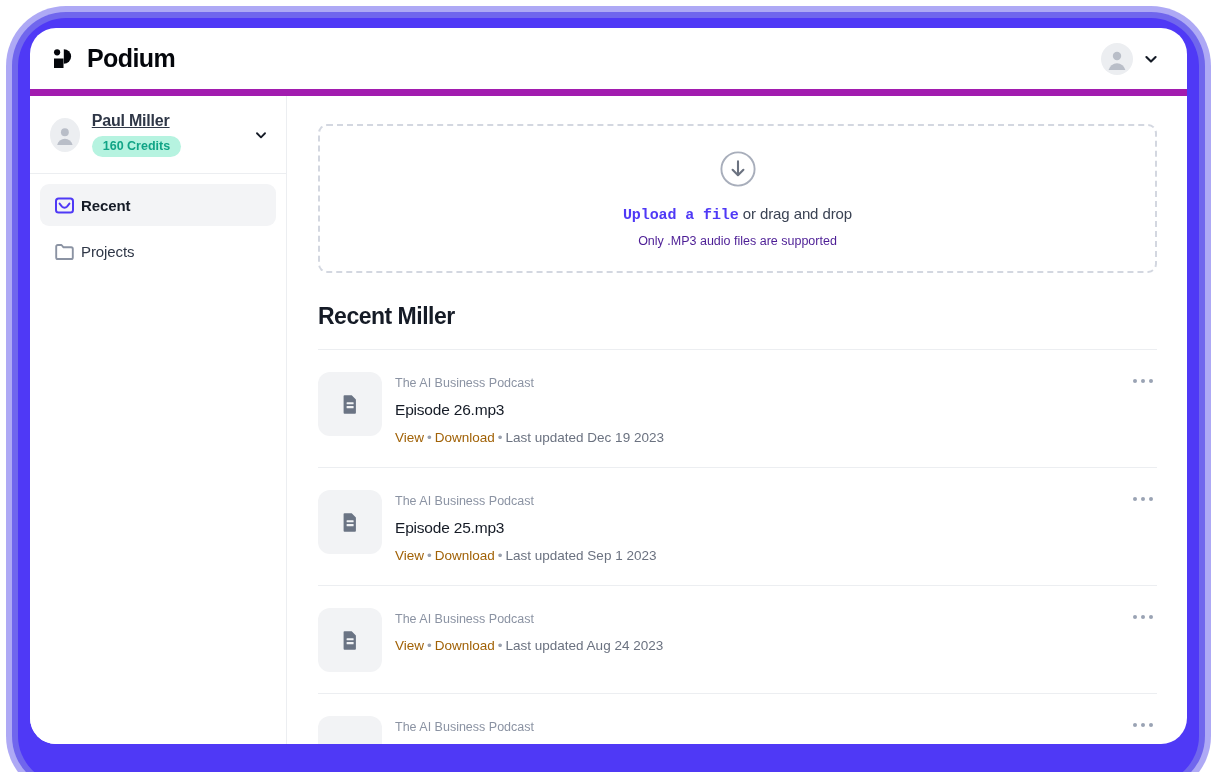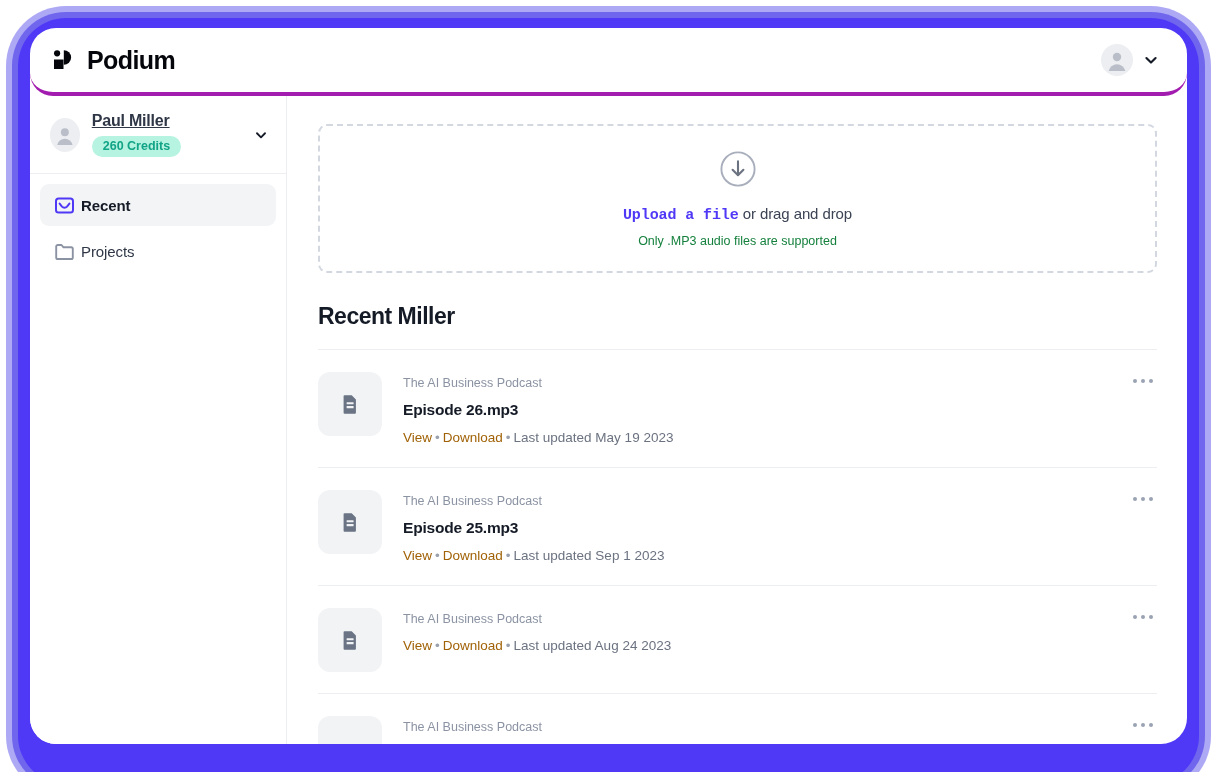--- a/index.html
+++ b/index.html
@@ -54,26 +54,25 @@
     height: 716px;
     background: #ffffff;
     border-radius: 26px;
     overflow: hidden;
   }
 
   
   .app-header {
     position: relative;
     height: 68px;
-    border-bottom: 4px solid #a21caf;
+    border-bottom: 7px solid #a21caf;
     display: flex;
     align-items: center;
     justify-content: space-between;
     padding: 0 28px 0 22px;
-    border-radius: 23px;
   }
   .brand {
     display: flex;
     align-items: center;
     gap: 9px;
   }
   .brand-mark { width: 26px; height: 26px; display: block; }
   .brand-name {
     font-size: 25px;
     font-weight: bold;
@@ -182,38 +181,38 @@
   }
   .dz-upload-link {
     color: #4f39f6;
     font-weight: bold;
     cursor: pointer;
     font-family: Liberation Mono, monospace;
   }
   .dz-line2 {
     margin-top: 10px;
     font-size: 12.5px;
-    color: #15803d;
+    color: #4c1d95;
   }
 
   
   .section-title {
     margin-top: 30px;
     font-size: 23px;
     font-weight: bold;
     color: #151b26;
     letter-spacing: -.5px;
   }
 
   .file-list { margin-top: 19px; }
 
   .file-row {
     display: flex;
     align-items: flex-start;
-    gap: 8px;
+    gap: 0;
     border-top: 1px solid #eceef1;
     padding: 22px 0 21px 0;
   }
   .file-thumb {
     width: 64px; height: 64px;
     flex: 0 0 64px;
     border-radius: 12px;
     background: #f2f3f5;
     display: flex; align-items: center; justify-content: center;
   }
@@ -223,21 +222,21 @@
     padding-top: 1px;
   }
   .file-podcast {
     font-size: 12.5px;
     color: #8b93a3;
     line-height: 15px;
   }
   .file-name {
     margin-top: 9px;
     font-size: 15.5px;
-    font-weight: bold;
+    font-weight: normal;
     color: #151b26;
     line-height: 19px;
     letter-spacing: -.2px;
   }
   .file-meta {
     margin-top: 11px;
     font-size: 13.5px;
     color: #6b7280;
     line-height: 16px;
   }
@@ -300,21 +299,21 @@
 
       <div class="user-block">
         <span class="avatar lg">
           <svg width="34" height="34" viewBox="0 0 34 34">
             <circle cx="17" cy="13.8" r="4.5" fill="#b9bec8"></circle>
             <path d="M8.2 28.5 A9 9 0 0 1 25.8 28.5 Z" fill="#b9bec8"></path>
           </svg>
         </span>
         <span class="user-text">
           <span class="user-name">Paul Miller</span>
-          <span class="credits-badge">260 Credits</span>
+          <span class="credits-badge">160 Credits</span>
         </span>
         <svg width="16" height="16" viewBox="0 0 16 16">
           <path d="M3.4 6 L8 10.6 L12.6 6" fill="none" stroke="#151b26" stroke-width="2.1" stroke-linecap="round" stroke-linejoin="round"></path>
         </svg>
       </div>
 
       <div class="nav">
 
         <div class="nav-item active">
           <svg width="21" height="21" viewBox="0 0 21 21">
@@ -358,21 +357,21 @@
             <svg width="24" height="24" viewBox="0 0 24 24">
               <path d="M6.5 3.2 h7.2 l4.2 4.2 v13.4 a.9 .9 0 0 1 -.9 .9 H6.5 a.9 .9 0 0 1 -.9 -.9 V4.1 a.9 .9 0 0 1 .9 -.9 z" fill="#6b7484"></path>
               <rect x="8.6" y="10.2" width="7" height="2.1" rx=".5" fill="#f2f3f5"></rect>
               <rect x="8.6" y="14.1" width="7" height="2.1" rx=".5" fill="#f2f3f5"></rect>
             </svg>
           </span>
           <span class="file-info">
             <span class="file-podcast">The AI Business Podcast</span>
             <div class="file-name">Episode 26.mp3</div>
             <div class="file-meta">
-              <span class="file-link">View</span><span class="dot-sep">•</span><span class="file-link">Download</span><span class="dot-sep">•</span><span>Last updated May 19 2023</span>
+              <span class="file-link">View</span><span class="dot-sep">•</span><span class="file-link">Download</span><span class="dot-sep">•</span><span>Last updated Dec 19 2023</span>
             </div>
           </span>
           <span class="row-menu">
               <i></i>
               <i></i>
               <i></i>
             </span>
         </div>
 
         <div class="file-row">

